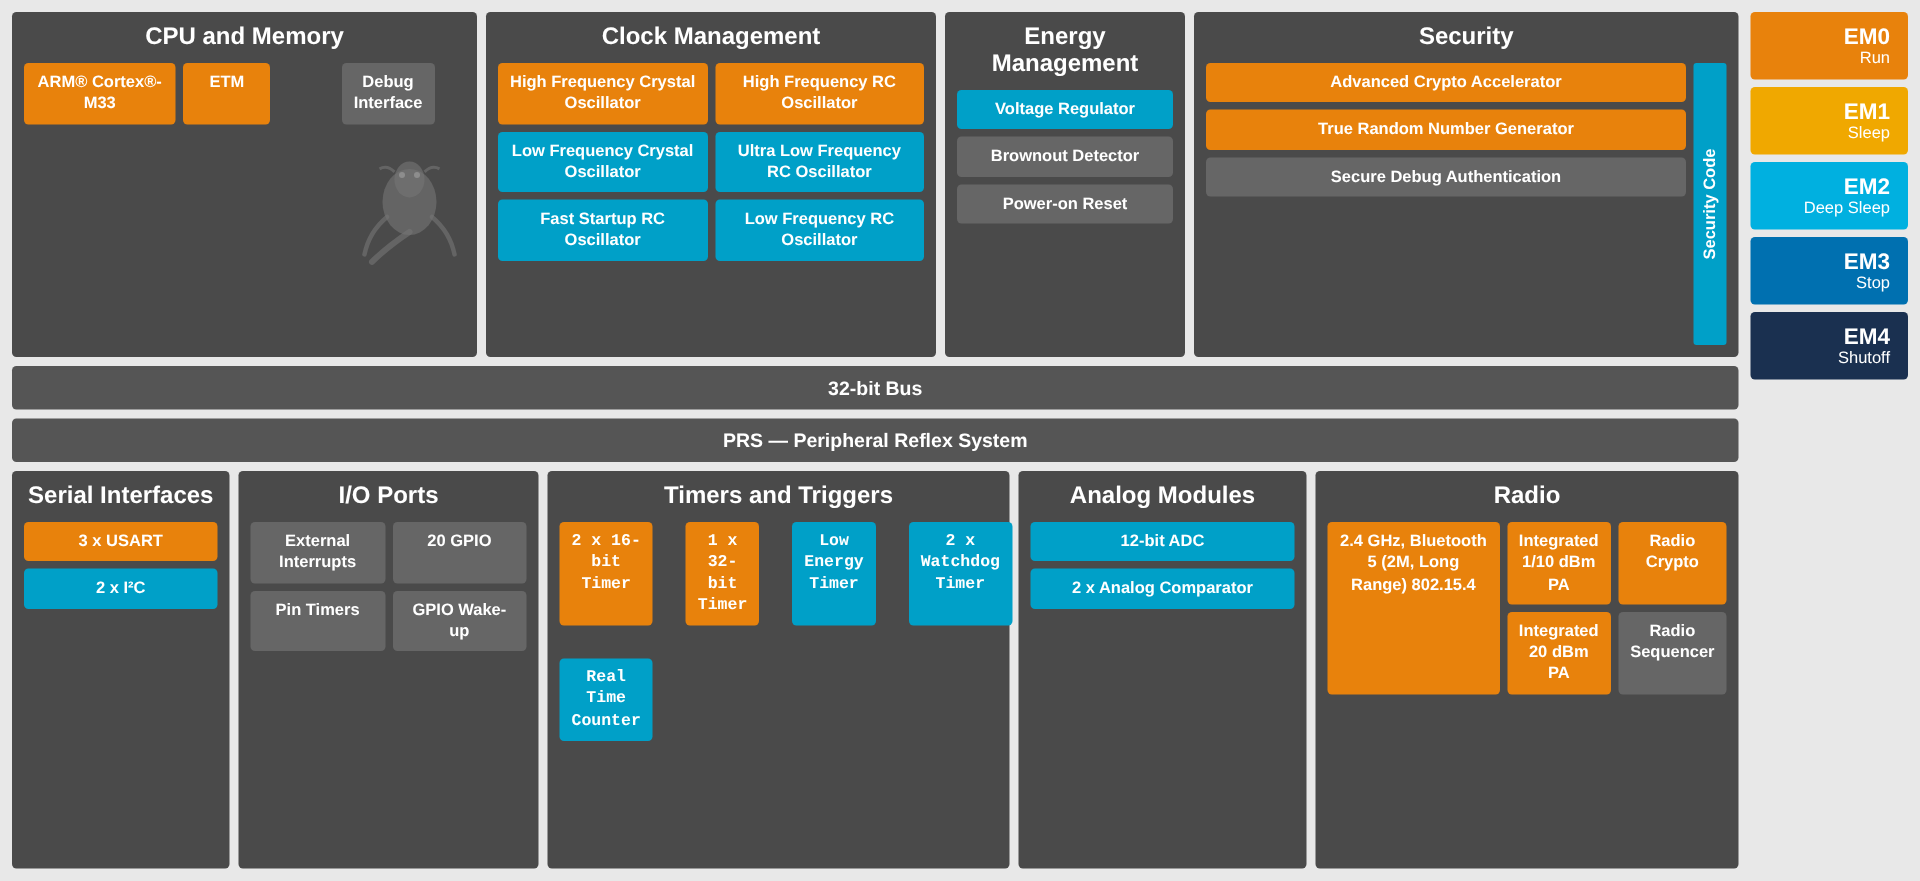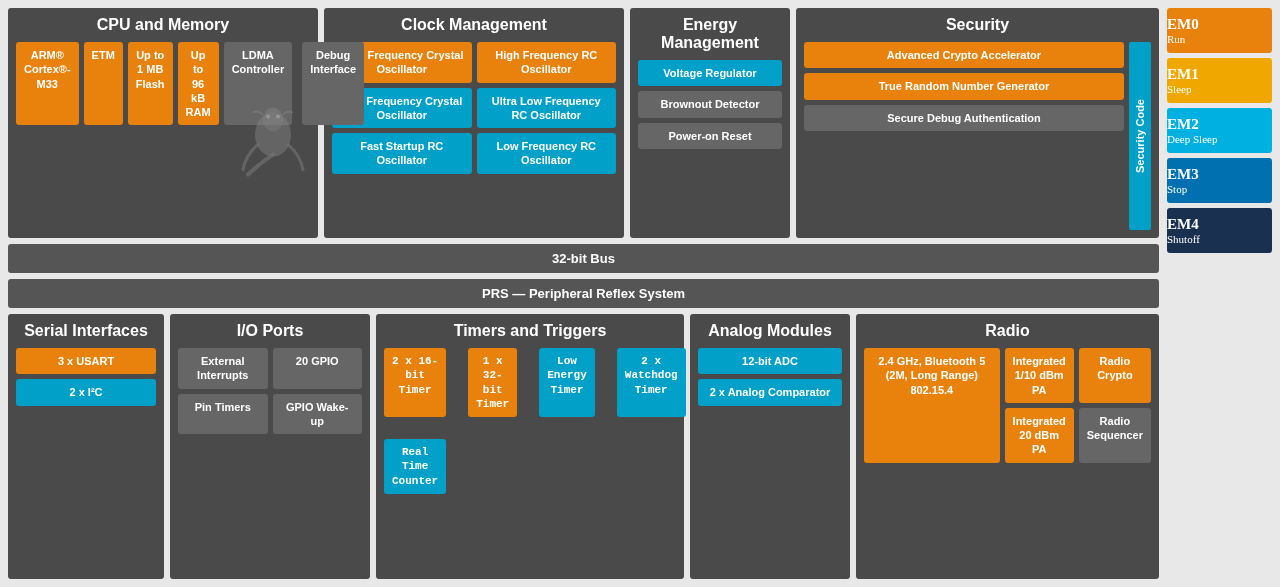--- a/index.html
+++ b/index.html
@@ -178,21 +178,21 @@
     }
 
     
     .bottom-row {
       display: flex;
       gap: 6px;
       flex: 1;
     }
 
     .serial-block {
-      width: 156px;
+      width: 145px;
     }
 
     .io-block {
       width: 200px;
     }
 
     .io-grid {
       display: grid;
       grid-template-columns: 1fr 1fr;
       gap: 5px;
@@ -203,21 +203,21 @@
     }
 
     .timers-grid {
       display: grid;
       grid-template-columns: 1fr 1fr 1fr 1fr;
       gap: 22px;
       font-family: Liberation Mono, monospace;
     }
 
     .analog-block {
-      width: 160px;
+      width: 192px;
     }
 
     .radio-block {
       flex: 1;
     }
 
     .radio-grid {
       display: grid;
       grid-template-columns: 1fr 1fr;
       gap: 5px;
@@ -226,25 +226,24 @@
     
     .em-sidebar {
       display: flex;
       flex-direction: column;
       gap: 5px;
       width: 105px;
     }
 
     .em-item {
       border-radius: 3px;
-      padding: 8px 0;
-      text-align: left;
-      color: white;
-      font-weight: bold;
-      font-family: Liberation Serif, serif;
+      padding: 8px 12px;
+      text-align: right;
+      color: white;
+      font-weight: bold;
     }
 
     .em-label {
       font-size: 15px;
       font-weight: bold;
     }
 
     .em-sublabel {
       font-size: 11px;
       font-weight: normal;
@@ -265,25 +264,20 @@
   <div class="left-content">
 
     <div class="top-row">
 
       <div class="block cpu-block">
         <div class="block-title">CPU and Memory</div>
         <div class="cpu-inner">
           <div class="cpu-row">
             <div class="chip-orange" style="flex:1.2">ARM® Cortex®-M33</div>
             <div class="chip-orange" style="flex:0.6">ETM</div>
-          </div>
-          <div class="cpu-row">
-            <div class="chip-orange" style="flex:1">Up to 1 MB Flash</div>
-            <div class="chip-orange" style="flex:1">Up to 96 kB RAM</div>
-            <div class="chip-gray" style="flex:1">LDMA Controller</div>
           </div>
           <div class="cpu-row">
             <div style="flex:1.5"></div>
             <div class="chip-gray" style="flex:1">Debug Interface</div>
           </div>
         </div>
 
         <div class="gecko-logo">
           <svg width="70" height="80" viewBox="0 0 70 80" fill="none" xmlns="http://www.w3.org/2000/svg">
             <ellipse cx="35" cy="30" rx="18" ry="22" fill="#888" opacity="0.6"></ellipse>

